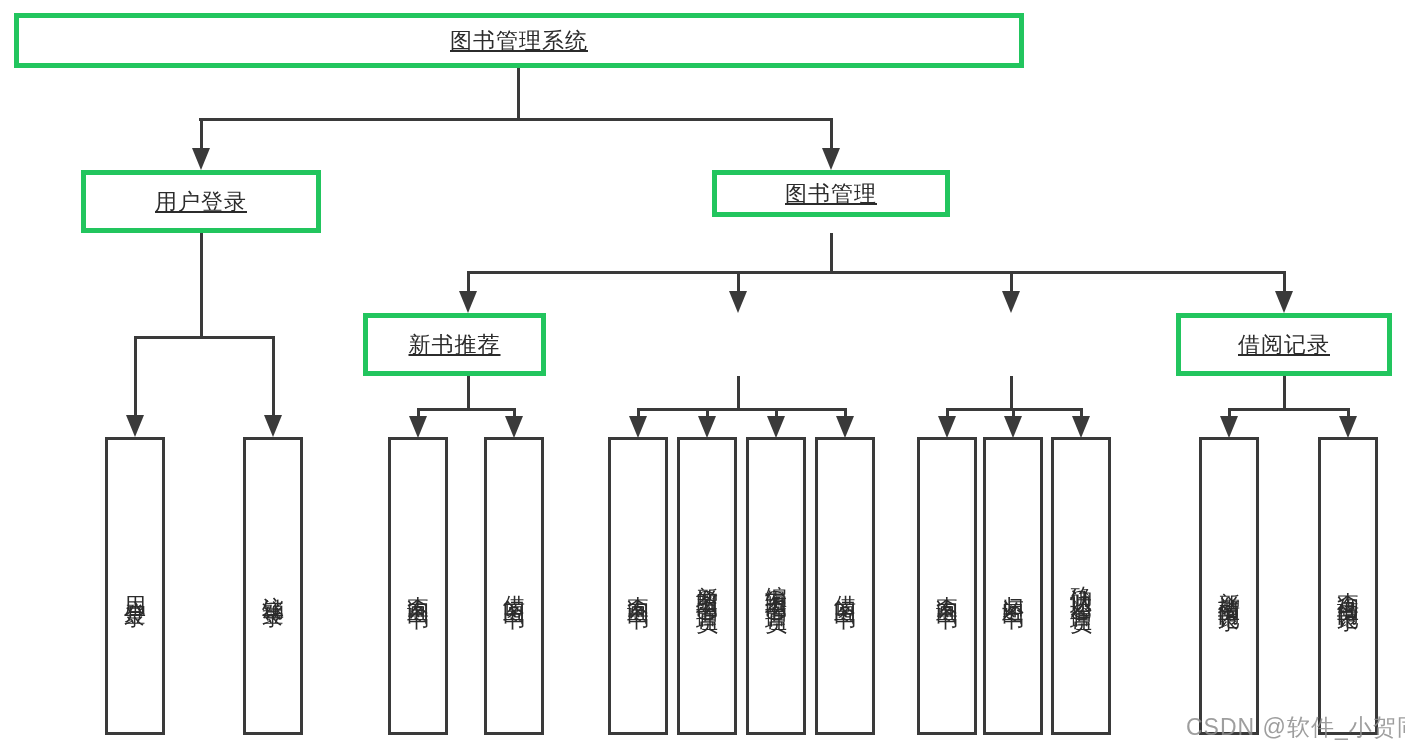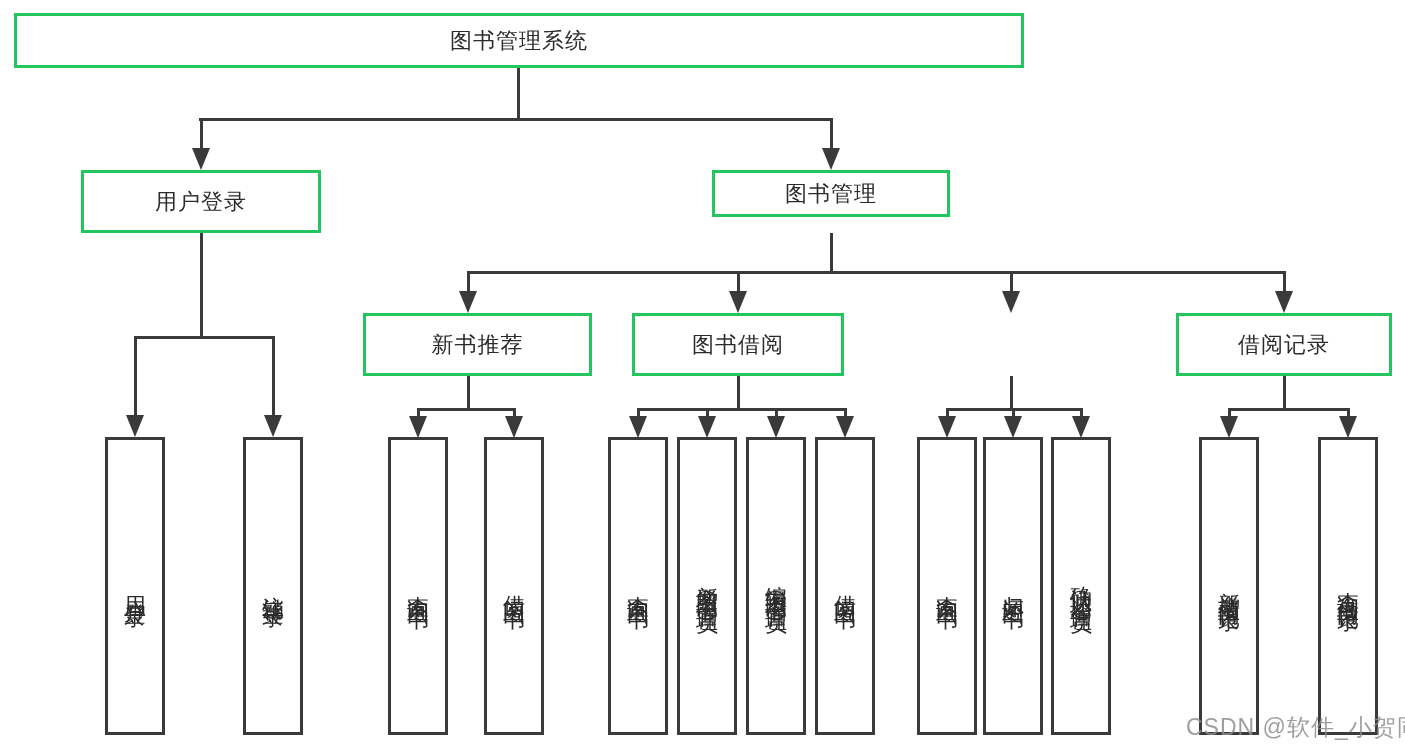--- a/index.html
+++ b/index.html
@@ -7,29 +7,30 @@
     position: relative;
     width: 1405px;
     height: 747px;
     background: #ffffff;
     font-family: "Liberation Sans", "DejaVu Sans", sans-serif;
     overflow: hidden;
   }
   .hbox {
     position: absolute;
     box-sizing: border-box;
-    border: 3px solid #22c55e;
+    border: 5px solid #22c55e;
     background: #ffffff;
     display: flex;
     align-items: center;
     justify-content: center;
     font-size: 22px;
     color: #2b2b2b;
     letter-spacing: 1px;
     white-space: nowrap;
+    text-decoration: underline;
   }
   .vbox {
     position: absolute;
     box-sizing: border-box;
     width: 60px;
     height: 298px;
     top: 437px;
     border: 3px solid #3a3a3a;
     background: #ffffff;
     display: flex;
@@ -100,25 +101,22 @@
   <div class="hline" style="left:467px; top:271px; width:819px;"></div>
   <div class="vline" style="left:467px; top:271px; height:22px;"></div>
   <div class="arrow" style="left:459px; top:291px;"></div>
   <div class="vline" style="left:737px; top:271px; height:22px;"></div>
   <div class="arrow" style="left:729px; top:291px;"></div>
   <div class="vline" style="left:1010px; top:271px; height:22px;"></div>
   <div class="arrow" style="left:1002px; top:291px;"></div>
   <div class="vline" style="left:1283px; top:271px; height:22px;"></div>
   <div class="arrow" style="left:1275px; top:291px;"></div>
 
-  <div class="hbox" style="left:363px; top:313px; width:229px; height:63px;">
+  <div class="hbox" style="left:363px; top:313px; width:183px; height:63px;">
     <span>新书推荐</span>
-  </div>
-  <div class="hbox" style="left:632px; top:313px; width:212px; height:63px;">
-    <span>图书借阅</span>
   </div>
   <div class="hbox" style="left:1176px; top:313px; width:216px; height:63px;">
     <span>借阅记录</span>
   </div>
 
   <div class="vline" style="left:467px; top:376px; height:34px;"></div>
   <div class="hline" style="left:417px; top:408px; width:99px;"></div>
   <div class="vline" style="left:417px; top:408px; height:10px;"></div>
   <div class="arrow" style="left:409px; top:416px;"></div>
   <div class="vline" style="left:513px; top:408px; height:10px;"></div>

